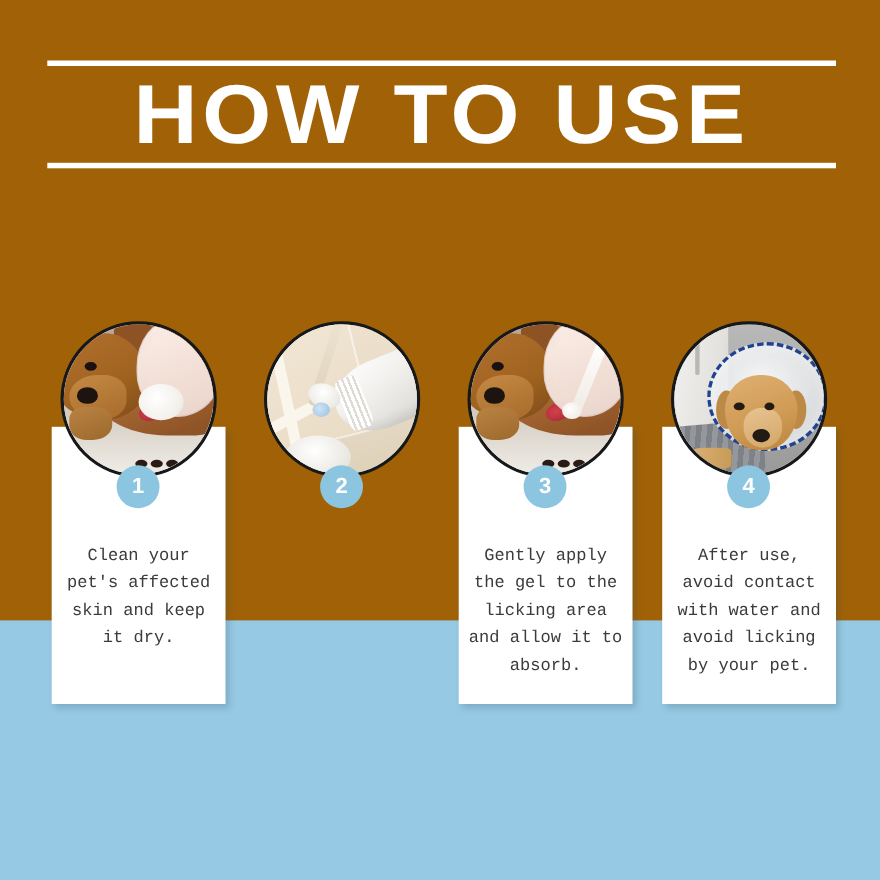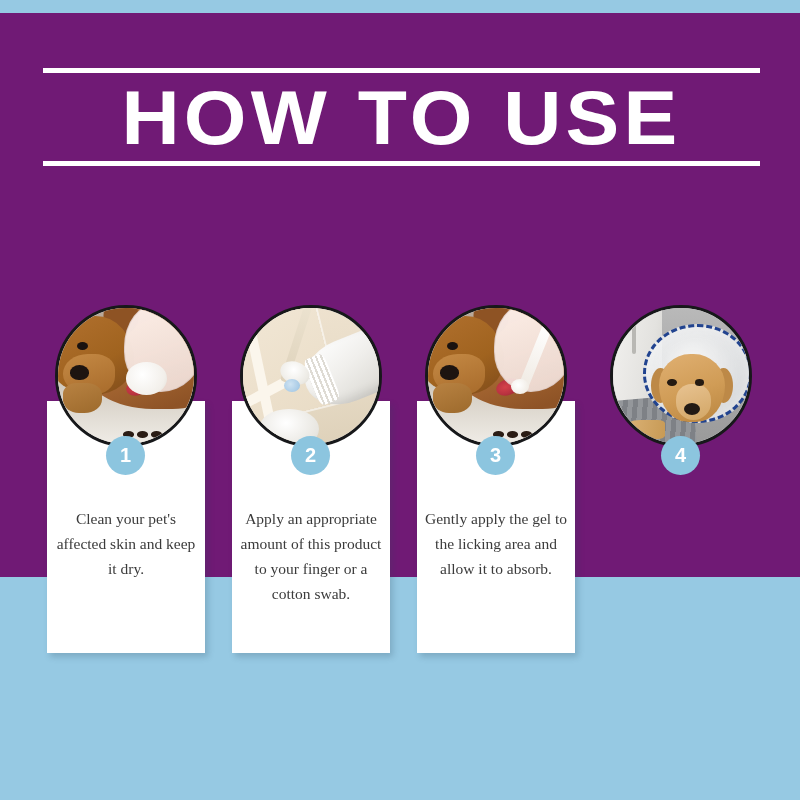--- a/index.html
+++ b/index.html
@@ -12,22 +12,21 @@
     height: 800px;
     overflow: hidden;
     background: #96c9e3;
     font-family: "Liberation Sans", sans-serif;
     -webkit-font-smoothing: antialiased;
   }
   #poster {
     position: relative;
     width: 800px;
     height: 564px;
-    background: #701a75;
-    margin-top: 13px;
+    background: #a16207;
   }
 
   
   #header {
     position: absolute;
     left: 43px;
     top: 55px;
     width: 717px;
     height: 100px;
   }
@@ -81,21 +80,21 @@
 
   .card-text {
     position: absolute;
     left: 6px;
     right: 6px;
     top: 105px;
     text-align: center;
     font-size: 15.5px;
     line-height: 25px;
     color: #3b3b3b;
-    font-family: Liberation Serif, serif;
+    font-family: Liberation Mono, monospace;
   }
 
   
   .photo {
     position: absolute;
     top: 0px;
     width: 142px;
     height: 142px;
     border-radius: 50%;
     border: 3px solid #17181a;
@@ -347,23 +346,20 @@
             <div class="toe" style="left:34%"></div>
             <div class="toe" style="left:62%"></div>
           </div>
         <div class="wound"></div>
         <div class="hand"></div>
         <div class="cotton"></div>
       </div>
     </div>
     <div class="badge b0">1</div>
 
-    <div class="card c1">
-      <div class="card-text">Apply an appropriate amount of this product to your finger or a cotton swab.</div>
-    </div>
     <div class="photo p1">
       <div class="scene tubescene">
         <div class="tile-l"></div>
         <div class="grout"></div>
         <div class="grout2"></div>
         <div class="tube">
             <div class="cap"></div>
           </div>
         <div class="stick"></div>
         <div class="tip"></div>
@@ -392,20 +388,23 @@
             <div class="toe" style="left:62%"></div>
           </div>
         <div class="wound"></div>
         <div class="hand"></div>
         <div class="swabstick"></div>
         <div class="swabtip"></div>
       </div>
     </div>
     <div class="badge b2">3</div>
 
+    <div class="card c3">
+      <div class="card-text">After use, avoid contact with water and avoid licking by your pet.</div>
+    </div>
     <div class="photo p3">
       <div class="scene conescene">
         <div class="cabinet"></div>
         <div class="cabinet-line"></div>
         <div class="mat"></div>
         <div class="gdog-leg"></div>
         <div class="cone"></div>
         <div class="gdog-ear l"></div>
         <div class="gdog-ear r"></div>
         <div class="gdog-head"></div>

